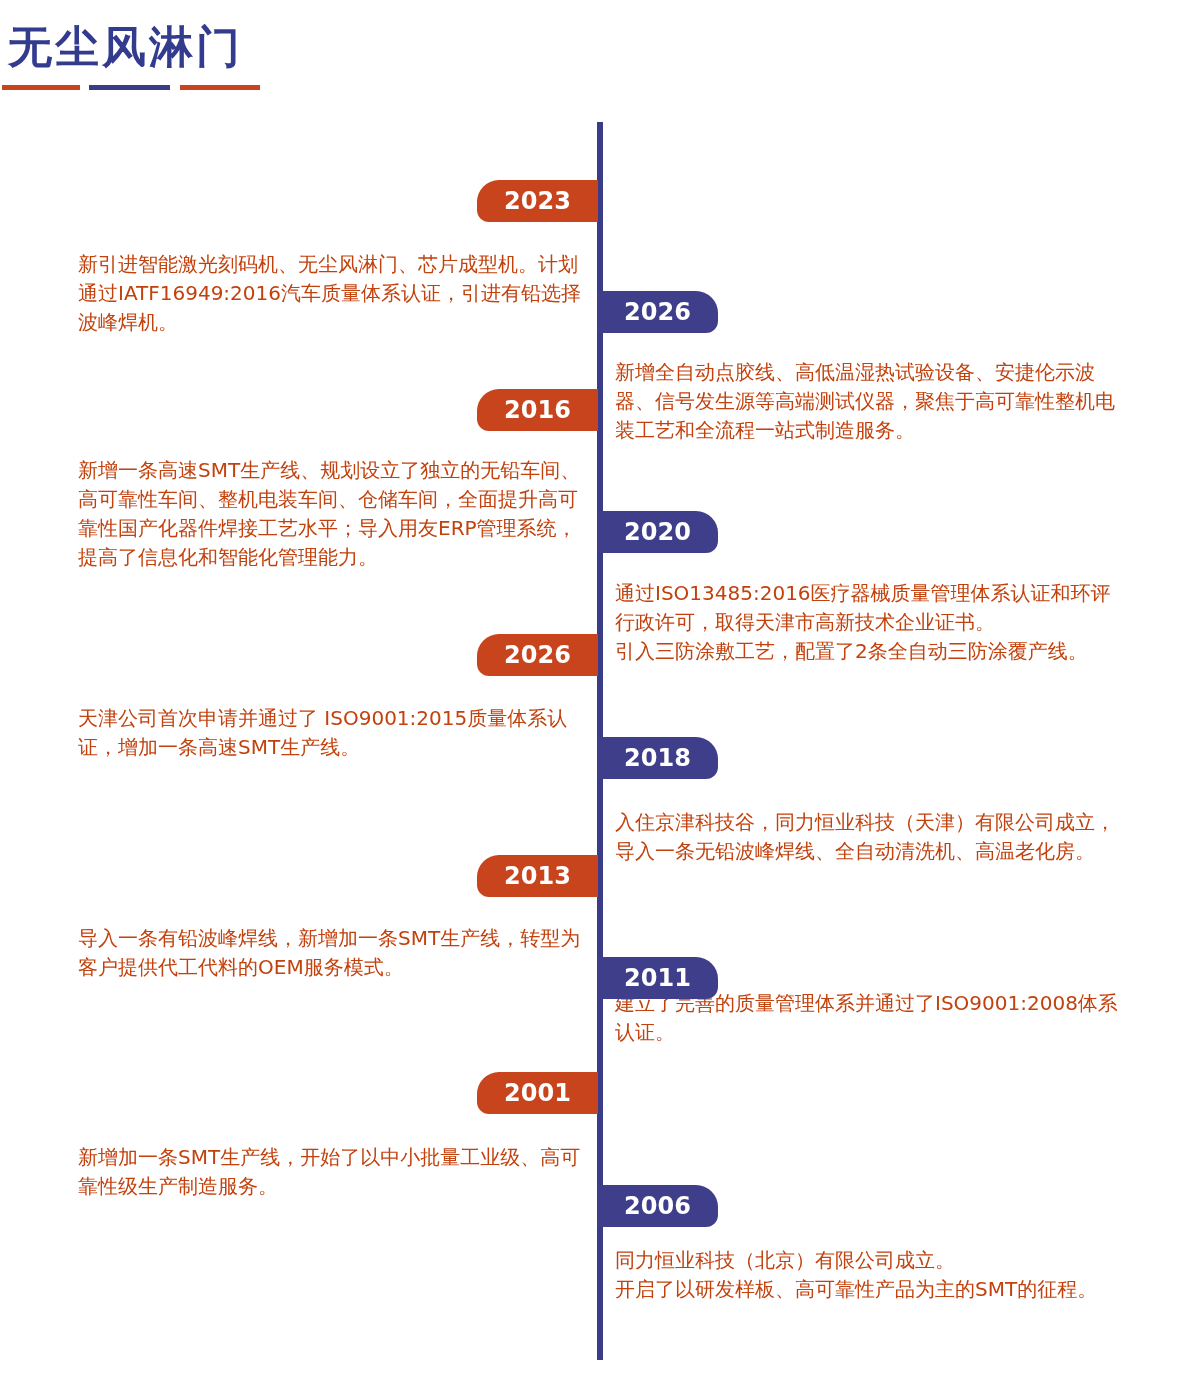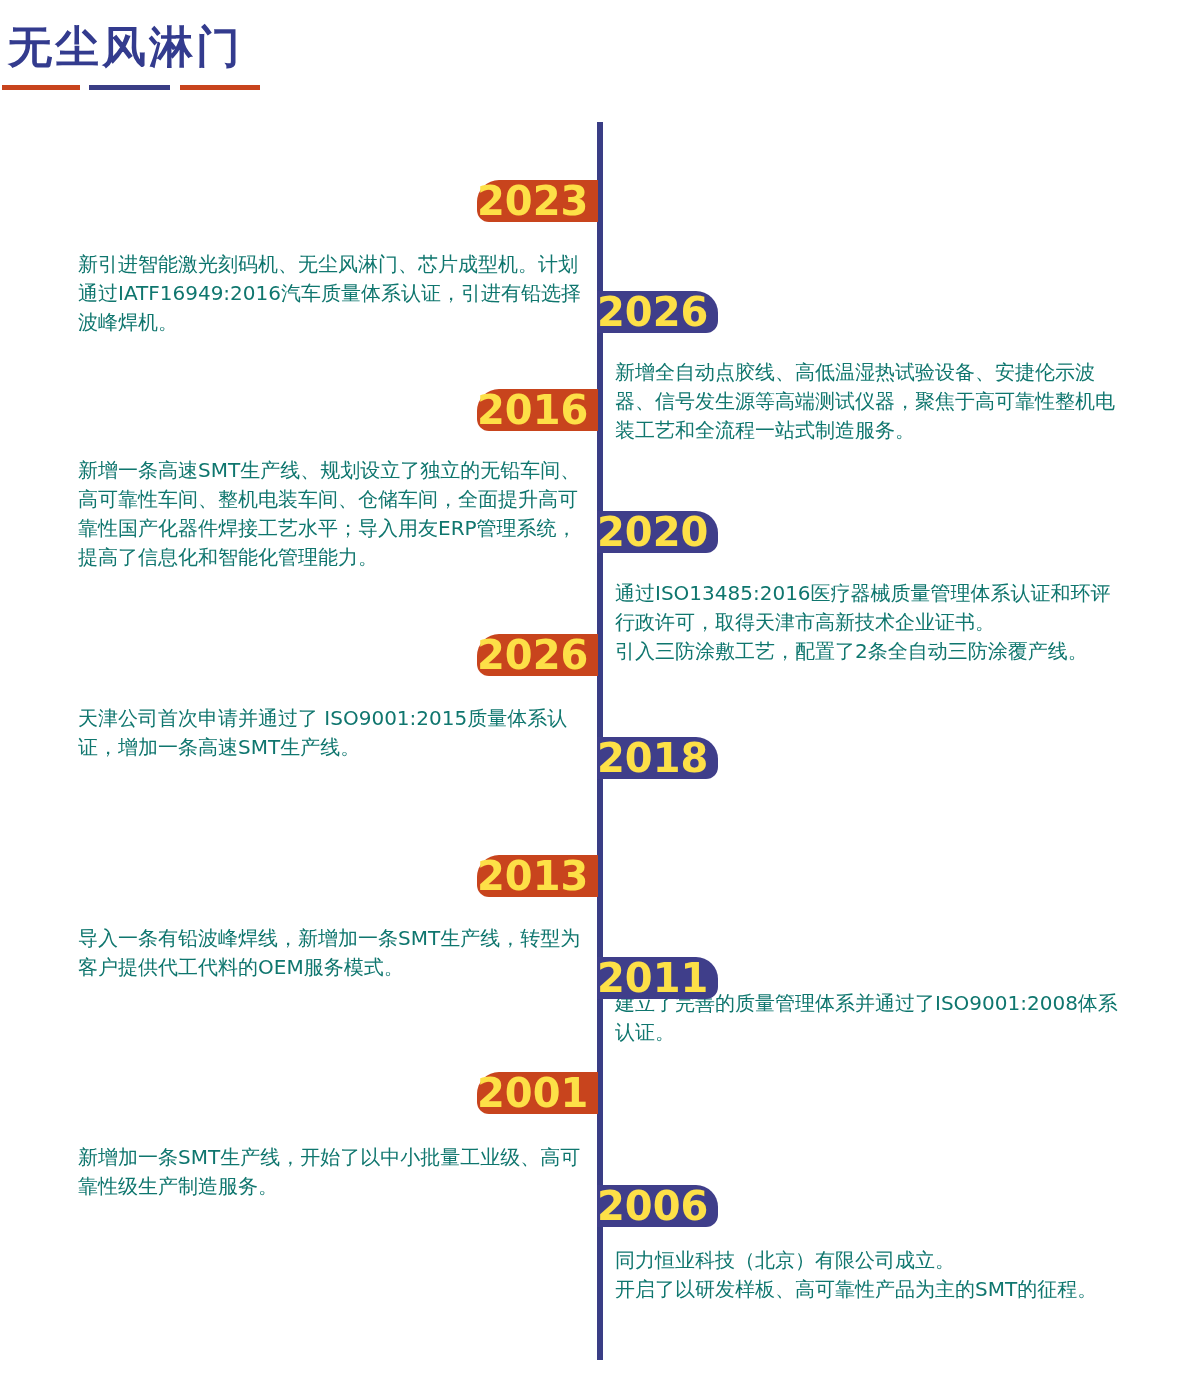--- a/index.html
+++ b/index.html
@@ -13,26 +13,26 @@
   }
   .title-rule{position:absolute;top:85px;height:5px;}
   .rule-1{left:2px;width:78px;background:#c8441d;}
   .rule-2{left:89px;width:81px;background:#3a3d85;}
   .rule-3{left:180px;width:80px;background:#c8441d;}
   .timeline-line{
     position:absolute;left:597px;top:122px;width:6px;height:1238px;background:#3a3d85;
   }
   .badge{
     position:absolute;width:121px;height:42px;line-height:42px;
-    color:#fde047;font-weight:bold;font-size:40px;z-index:2;
+    text-align:center;color:#ffffff;font-weight:bold;font-size:24px;z-index:2;
   }
   .badge.left{left:477px;background:#c8441d;border-radius:22px 0 0 12px;}
   .badge.right{left:597px;background:#3f3e8a;border-radius:0 22px 12px 0;}
   .desc{
-    position:absolute;font-size:20px;line-height:29px;color:#0f766e;
+    position:absolute;font-size:20px;line-height:29px;color:#c2410c;
     white-space:pre-line;z-index:1;
   }
   .desc.left{left:78px;width:516px;}
   .desc.right{left:615px;width:506px;}
 </style>
 </head>
 <body>
 
 <div id="canvas">
 
@@ -53,20 +53,21 @@
   <div class="desc left" style="top:456px">新增一条高速SMT生产线、规划设立了独立的无铅车间、高可靠性车间、整机电装车间、仓储车间，全面提升高可靠性国产化器件焊接工艺水平；导入用友ERP管理系统，提高了信息化和智能化管理能力。</div>
 
   <div class="badge right" style="top:511px">2020</div>
   <div class="desc right" style="top:579px">通过ISO13485:2016医疗器械质量管理体系认证和环评行政许可，取得天津市高新技术企业证书。
 引入三防涂敷工艺，配置了2条全自动三防涂覆产线。</div>
 
   <div class="badge left" style="top:634px">2026</div>
   <div class="desc left" style="top:704px">天津公司首次申请并通过了 ISO9001:2015质量体系认证，增加一条高速SMT生产线。</div>
 
   <div class="badge right" style="top:737px">2018</div>
+  <div class="desc right" style="top:808px">入住京津科技谷，同力恒业科技（天津）有限公司成立，导入一条无铅波峰焊线、全自动清洗机、高温老化房。</div>
 
   <div class="badge left" style="top:855px">2013</div>
   <div class="desc left" style="top:924px">导入一条有铅波峰焊线，新增加一条SMT生产线，转型为客户提供代工代料的OEM服务模式。</div>
 
   <div class="badge right" style="top:957px">2011</div>
   <div class="desc right" style="top:989px">建立了完善的质量管理体系并通过了ISO9001:2008体系认证。</div>
 
   <div class="badge left" style="top:1072px">2001</div>
   <div class="desc left" style="top:1143px">新增加一条SMT生产线，开始了以中小批量工业级、高可靠性级生产制造服务。</div>
 

